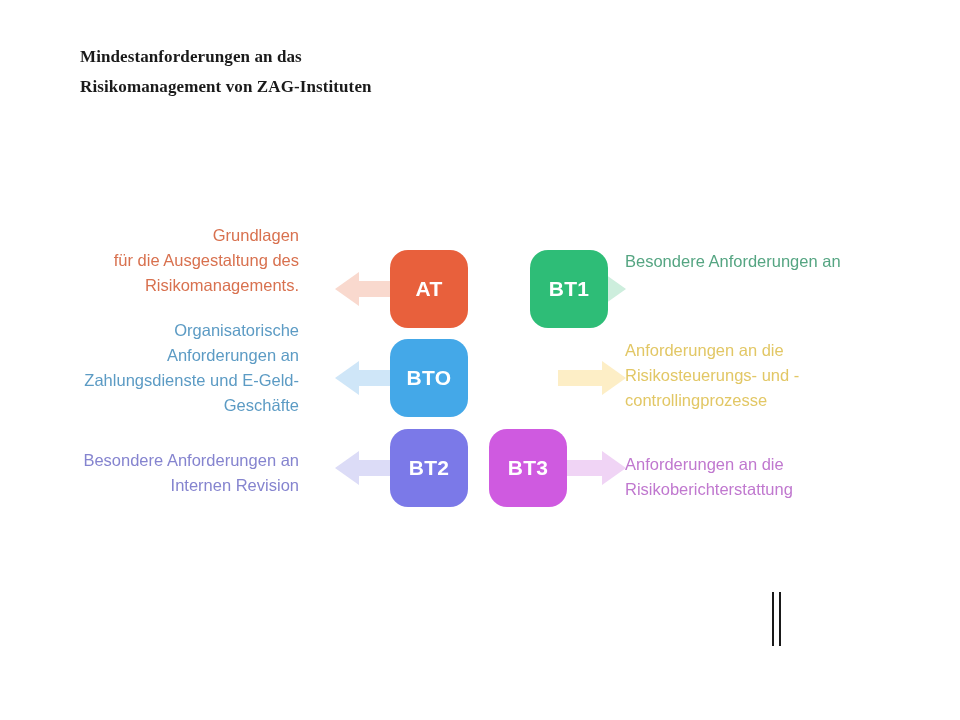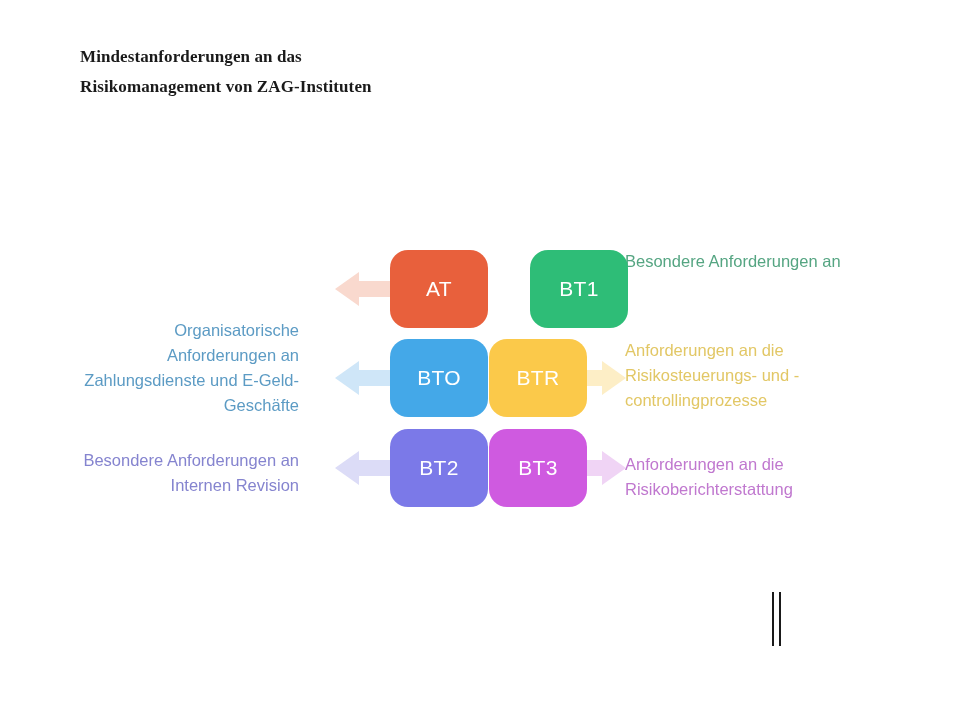--- a/index.html
+++ b/index.html
@@ -24,26 +24,26 @@
     letter-spacing:0.1px;
   }
   #slide-title .tline { display:block; white-space:nowrap; }
 
   
   #diagram { position:absolute; left:0; top:0; width:960px; height:720px; }
 
   
   .box {
     position:absolute;
-    width:98px; height:78px;
+    width:78px; height:78px;
     border-radius:18px;
     display:flex; align-items:center; justify-content:center;
     color:#ffffff;
     font-size:21px;
-    font-weight:normal;
+    font-weight:bold;
     letter-spacing:0.3px;
     z-index:3;
   }
   .col-l { left:390px; }
   .col-r { left:489px; }
   .row-1 { top:250px; }
   .row-2 { top:339px; }
   .row-3 { top:429px; }
 
   
@@ -126,24 +126,28 @@
   </div>
   <div class="arrow arrow-right ar-3">
     <svg viewBox="0 0 68 46" width="68" height="46" aria-hidden="true">
       <polygon points="68,23 44,6 44,15 0,15 0,31 44,31 44,40" fill="#f0d4f5"></polygon>
     </svg>
   </div>
 
   <div class="box col-l row-1" style="background:#e8603c;">AT</div>
   <div class="box col-r row-1" style="background:#2ebd77;margin-left:41px;">BT1</div>
   <div class="box col-l row-2" style="background:#44a8e8;">BTO</div>
-  <div class="box col-r row-2" style="background:#fbc94a;">BTR</div>
   <div class="box col-l row-3" style="background:#7b79e8;">BT2</div>
   <div class="box col-r row-3" style="background:#cf5ae0;">BT3</div>
 
+  <div class="caption caption-left cap-1l" style="color:#d8714f;">
+    <div>Grundlagen</div>
+    <div>für die Ausgestaltung des</div>
+    <div>Risikomanagements.</div>
+  </div>
 
   <div class="caption caption-left cap-2l" style="color:#5c9bc4;">
     <div>Organisatorische</div>
     <div>Anforderungen an</div>
     <div>Zahlungsdienste und E-Geld-</div>
     <div>Geschäfte</div>
   </div>
 
   <div class="caption caption-left cap-3l" style="color:#8584cf;">
     <div>Besondere Anforderungen an</div>

